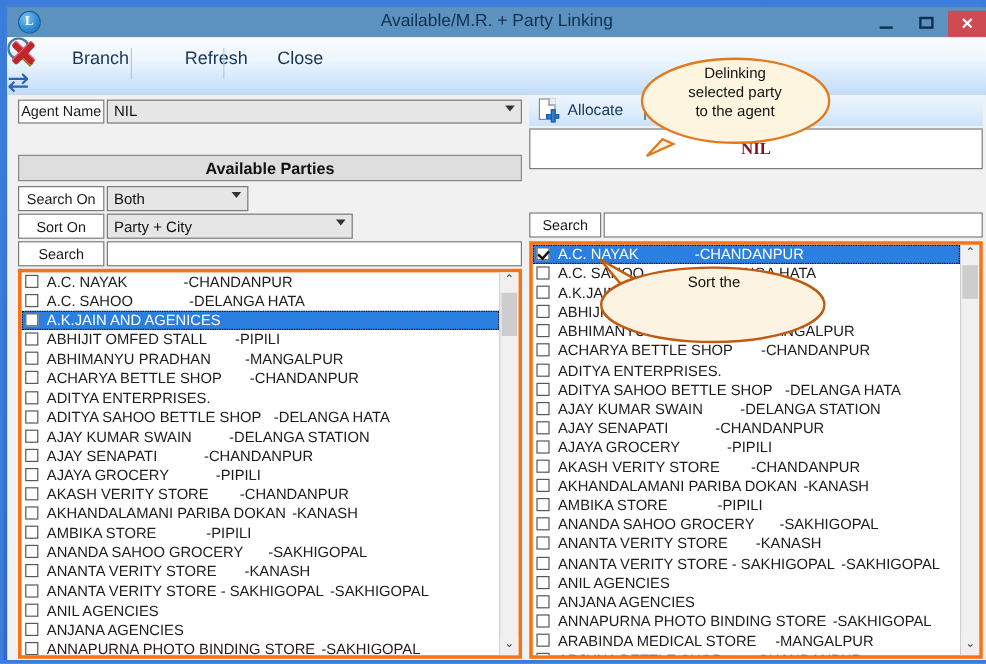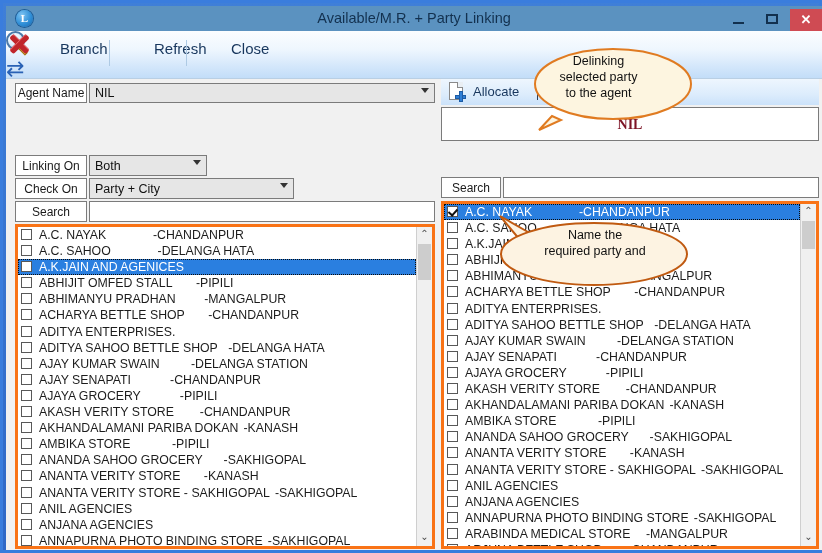--- a/index.html
+++ b/index.html
@@ -147,21 +147,21 @@
   }
   #search-row-r{position:absolute;left:435px;top:146px;width:378px;height:21px;}
   
   .selall{position:absolute;height:18px;font-size:12px;color:#111;}
   #selall-left{left:9px;top:525px;}
   #selall-right{left:435px;top:525px;}
   
   .callout-svg{position:absolute;pointer-events:none;}
   .callout-text{position:absolute;text-align:center;color:#111;font-size:12.5px;line-height:16px;}
   #callout1{left:521px;top:13px;}
-  #callout1-text{left:520px;top:22px;width:145px;}
+  #callout1-text{left:534px;top:22px;width:145px;}
   #callout2{left:488px;top:183px;}
   #callout2-text{left:500px;top:196px;width:178px;}
 </style>
 </head>
 <body>
 
 <div id="window">
 
   <div id="titlebar">
     <div id="title-icon">
@@ -199,30 +199,31 @@
     </div>
 
     <div id="agent-row">
       <div class="lbl-box" style="left:0;width:72px;">Agent Name</div>
       <div class="field-box" style="left:74px;width:346px;">
         <span>NIL</span>
         <span class="caret"></span>
       </div>
     </div>
 
+    <div id="hdr-available">Available Parties</div>
 
     <div id="filter-row">
-      <div class="lbl-box" style="left:0;width:72px;height:21px;line-height:20px;">Linking On</div>
+      <div class="lbl-box" style="left:0;width:72px;height:21px;line-height:20px;">Search On</div>
       <div class="field-box" style="left:74px;width:118px;height:21px;line-height:20px;">
         <span>Both</span>
         <span class="caret"></span>
       </div>
     </div>
     <div id="sort-row">
-      <div class="lbl-box" style="left:0;width:72px;height:21px;line-height:20px;">Check On</div>
+      <div class="lbl-box" style="left:0;width:72px;height:21px;line-height:20px;">Sort On</div>
       <div class="field-box" style="left:74px;width:205px;height:21px;line-height:20px;">
         <span>Party + City</span>
         <span class="caret"></span>
       </div>
     </div>
     <div id="search-row-l">
       <div class="lbl-box" style="left:0;width:72px;height:21px;line-height:20px;">Search</div>
       <div class="field-box field-white" style="left:74px;width:346px;height:21px;line-height:20px;"></div>
     </div>
 
@@ -330,18 +331,17 @@
       <div>Delinking</div>
       <div>selected party</div>
       <div>to the agent</div>
     </div>
 
     <svg class="callout-svg" id="callout2" width="200" height="78" viewBox="0 0 200 78">
       <path d="M34 18 L6 2 L26 26 Z" fill="#fdf3e2" stroke="#c05a11" stroke-width="2"></path>
       <ellipse cx="100" cy="40" rx="93" ry="31" fill="#fdf3e2" stroke="#c05a11" stroke-width="2"></ellipse>
     </svg>
     <div class="callout-text" id="callout2-text">
-      <div>Name the</div>
-      <div>required party and</div>
+      <div>Sort the</div>
     </div>
 
   </div>
 </div>
 
 </body></html>

